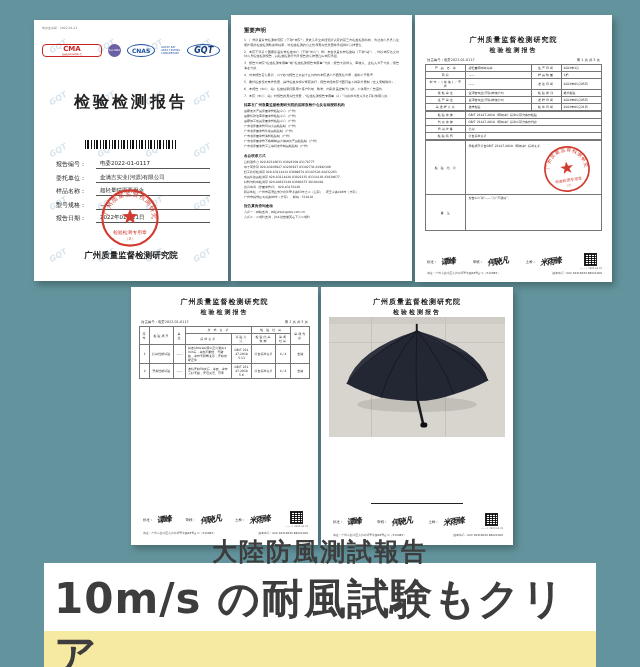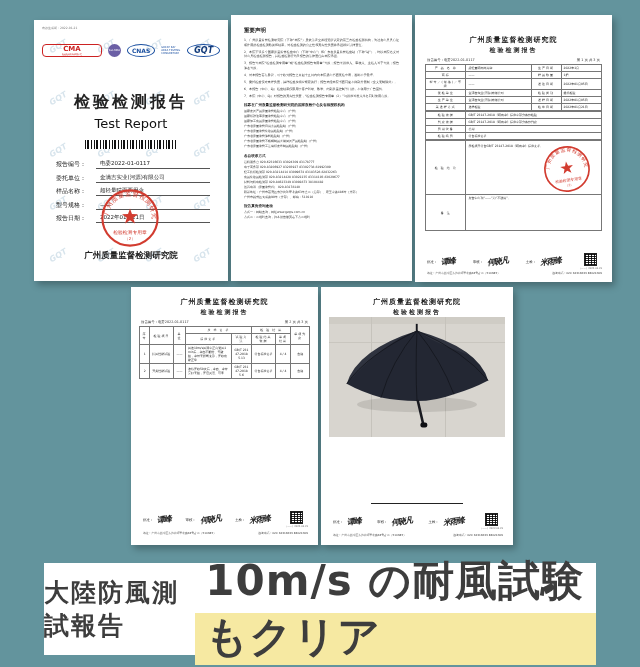--- a/index.html
+++ b/index.html
@@ -68,21 +68,21 @@
 
   
   .photo { position:absolute; left:8px; right:8px; top:30px; height:120px; background:#d8d5cf; overflow:hidden;
            background-image:linear-gradient(90deg,transparent 24%,#c6c3bc 24%,#c6c3bc 24.6%,transparent 24.6%,transparent 66%,#c6c3bc 66%,#c6c3bc 66.6%,transparent 66.6%),
                             linear-gradient(0deg,transparent 78%,#c9c6bf 78%,#c9c6bf 79%,transparent 79%,transparent 94%,#cfccc5 94%); }
   .photo svg { width:100%; height:100%; display:block; }
   .end-line { position:absolute; left:50%; top:216px; transform:translateX(-50%); width:92px; border-top:1px solid #222; }
 
   
   #banner { position:absolute; left:44px; top:563px; width:552px; height:92px; background:#fff;
-            display:flex; flex-direction:row; align-items:center; justify-content:center; gap:3px; }
+            display:flex; flex-direction:column; align-items:center; justify-content:center; gap:3px; }
   .bn1 { font-size:25px; font-weight:bold; color:#3d3d3d; letter-spacing:2px; }
   .bn2 { font-size:42px; font-weight:bold; color:#3d3d3d; letter-spacing:1px;
          background:linear-gradient(to top,#f6e9a2 46%,transparent 46%); padding:0 10px; }
 </style>
 </head>
 <body>
 
 <div class="page" id="doc1">
   <div class="wmarks">
       <span>GQT</span>
@@ -111,21 +111,20 @@
     <div class="logo-cma">
       <span>CMA</span>
       <small>检验检测机构资质认定</small>
     </div>
     <div class="logo-ilac">ilac-MRA</div>
     <div class="logo-cnas">CNAS</div>
     <div class="logo-gba">GREAT BAY AREA TESTING CONSORTIUM</div>
     <div class="logo-gqt">GQT</div>
   </div>
   <div class="cover-title">检验检测报告</div>
-  <div class="cover-sub">Test Report</div>
   <div class="barcode"></div>
   <div class="fields">
       <div class="frow">
       <span class="flabel">报告编号：</span>
       <span class="fvalue">电委2022-01-0117</span>
     </div>
       <div class="frow">
       <span class="flabel">委托单位：</span>
       <span class="fvalue">金满吉实业(河源)有限公司</span>
     </div>

